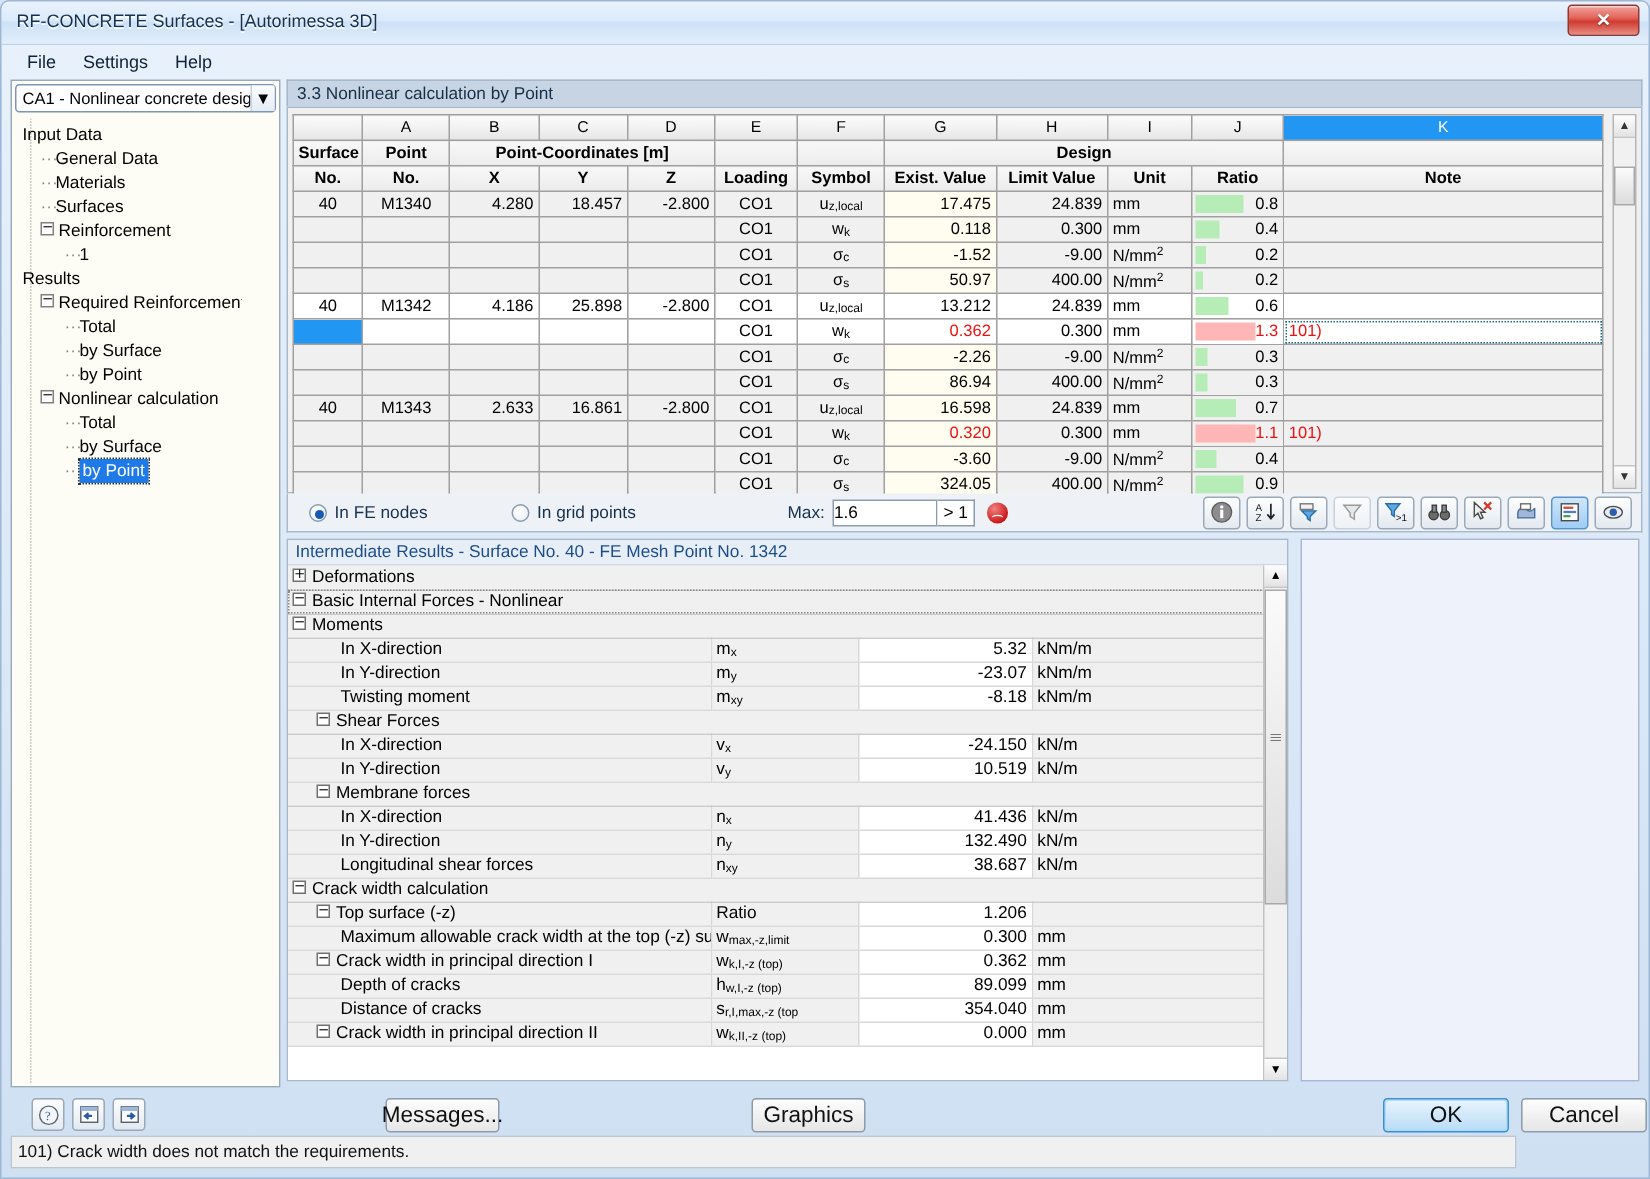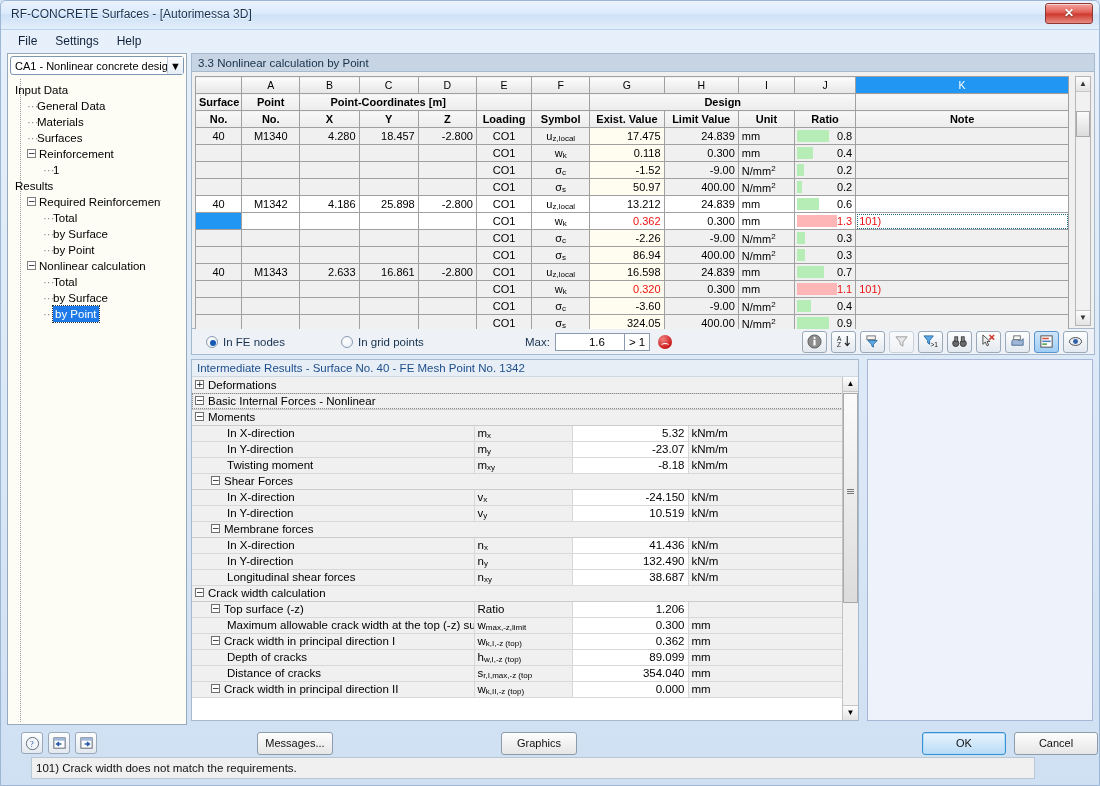--- a/index.html
+++ b/index.html
@@ -210,21 +210,21 @@
   }
   .radio.on .dot::after {
     content:''; position:absolute; left:3px; top:3px; width:6px; height:6px;
     border-radius:50%; background:#1559b5;
   }
   .radio span { font-size:11.5px; color:#16314f; }
   .maxbox { position:absolute; left:333px; display:flex; align-items:center; }
   .maxbox .lab { font-size:11.5px; color:#16314f; margin-right:5px; }
   .maxfield {
     width:70px; height:18px; background:#fff; border:1px solid #8a9bb0;
-    text-align:right; padding-right:19px; line-height:16px; font-size:11.5px;
+    text-align:left; padding-right:4px; line-height:16px; font-size:11.5px;
   }
   .gtbox {
     height:18px; background:#fff; border:1px solid #8a9bb0; border-left:none;
     padding:0 4px; line-height:16px; font-size:11.5px;
   }
   .sadface {
     width:14px; height:14px; border-radius:50%; margin-left:8px;
     background: radial-gradient(circle at 35% 30%, #f08080 0%, #cc1a1a 70%, #8d0000 100%);
     position:relative;
   }
@@ -289,32 +289,32 @@
   }
   .bbtn-icon {
     width:22px; height:22px; border:1px solid #9aa8b8; border-radius:3px;
     background:linear-gradient(to bottom,#fdfefe,#e3e9f0);
     display:flex; align-items:center; justify-content:center; margin-right:5px; cursor:pointer;
   }
   .pbtn {
     height:23px; min-width:76px; padding:0 12px;
     border:1px solid #8d9bab; border-radius:3px;
     background:linear-gradient(to bottom,#fdfdfd,#e6e6e6);
-    font-size:11px; color:#111; cursor:pointer;
+    font-size:15px; color:#111; cursor:pointer;
     display:flex; align-items:center; justify-content:center;
   }
   .pbtn.primary {
     background:linear-gradient(to bottom,#e9f4fd,#b9dcf7);
     border:1px solid #3c8fd0; box-shadow:0 0 0 1px #aedbf7 inset;
   }
   .statusbar {
     position:absolute; left:6px; top:756px; width:1004px; height:22px;
     background:#f0f0f0; border:1px solid #b9c6d4;
     font-size:11.5px; color:#111; line-height:20px; padding-left:4px;
-    overflow:hidden; white-space:nowrap;margin-left:24px;
+    overflow:hidden; white-space:nowrap;
   }
 </style>
 </head>
 <body>
 
 <div class="window">
 
   <div class="titlebar">
     <div class="title">RF-CONCRETE Surfaces - [Autorimessa 3D]</div>
     <div class="close-btn">

